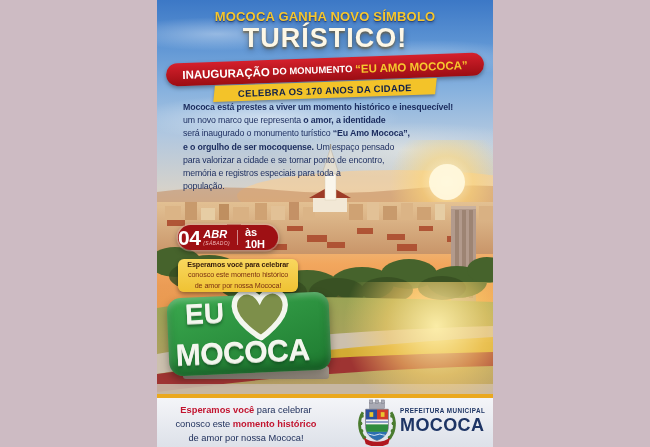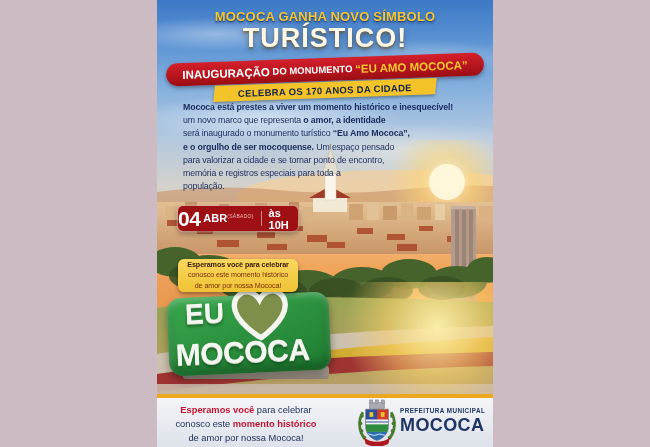--- a/index.html
+++ b/index.html
@@ -50,26 +50,26 @@
   
   .intro{position:absolute;left:14px;top:101px;z-index:3;margin-left:12px;}
   .intro-line{
     font-size:8.8px;line-height:13.2px;color:#1b2c5e;letter-spacing:-.15px;white-space:nowrap;
   }
   .sb{font-weight:bold;}
   
   .city{position:absolute;left:0;top:140px;width:336px;height:254px;z-index:1;}
   
   .event-card{
-    position:absolute;left:21px;top:206px;width:120px;z-index:4;background:#9e1014;
-    border-radius:5px;box-shadow:0 0 0 1.5px rgba(255,190,190,.35), 0 2px 6px rgba(0,0,0,.45);
+    position:absolute;left:21px;top:225px;width:100px;z-index:4;background:#9e1014;
+    border-radius:17px;box-shadow:0 0 0 1.5px rgba(255,190,190,.35), 0 2px 6px rgba(0,0,0,.45);
   }
   .ec-row1{height:25px;display:flex;align-items:center;justify-content:center;}
   .ec-day{font-size:21px;font-weight:bold;color:#fff;letter-spacing:-.5px;}
-  .ec-mw{display:flex;flex-direction:row;margin-left:3px;line-height:1;}
+  .ec-mw{display:flex;flex-direction:column;margin-left:3px;line-height:1;font-style:italic;}
   .ec-month{font-size:11px;font-weight:bold;color:#fff;}
   .ec-weekday{font-size:5px;color:#f0b9b9;margin-top:1px;letter-spacing:.3px;}
   .ec-div{width:1px;height:15px;background:rgba(255,255,255,.5);margin:0 7px;}
   .ec-time{font-size:11px;font-weight:bold;color:#fff;}
   .ec-row2{
     height:15px;border-top:1px solid rgba(255,255,255,.35);
     display:flex;align-items:center;justify-content:center;gap:3px;
   }
   .ec-loc{font-size:9.5px;font-weight:bold;color:#fff;}
   

